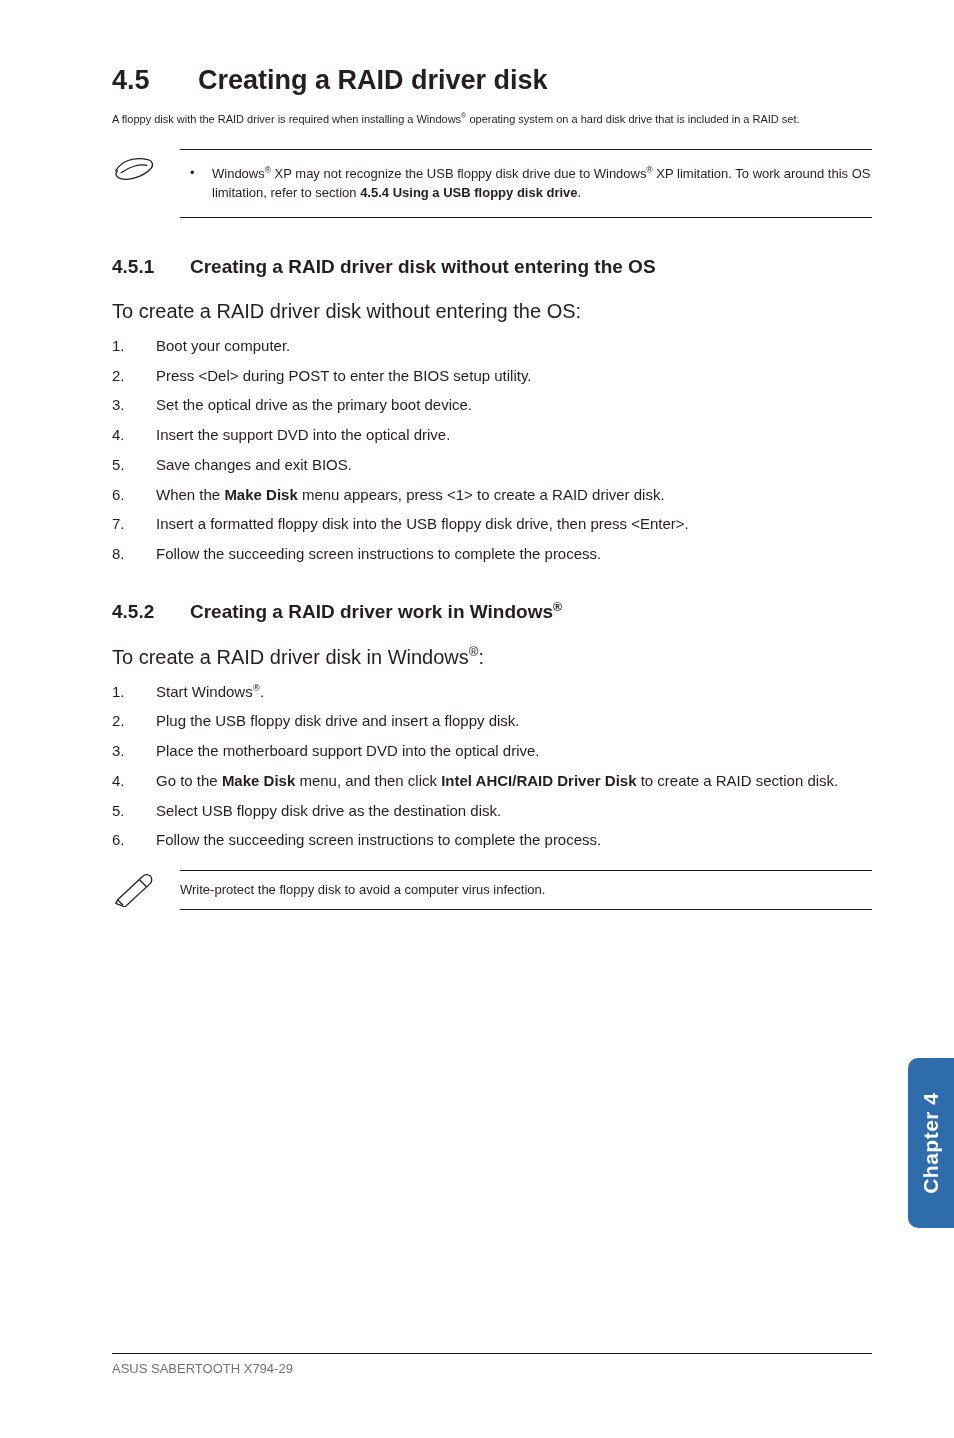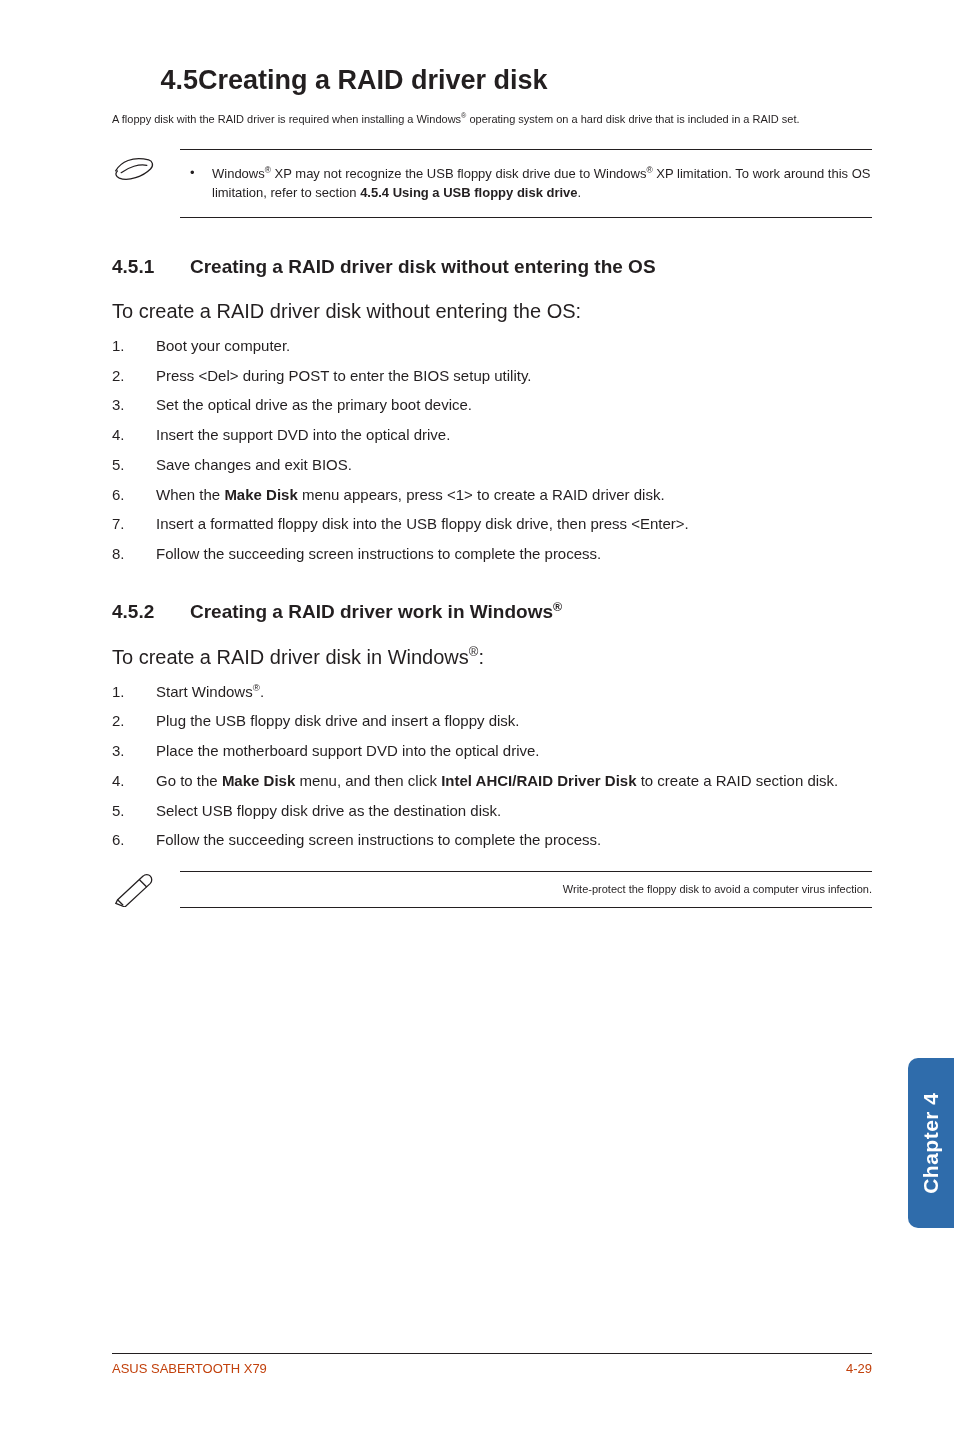--- a/index.html
+++ b/index.html
@@ -11,21 +11,21 @@
     height: 1438px;
     position: relative;
     padding: 62px 82px 60px 112px;
     line-height: 1.35;
   }
   h1.section-title {
     font-size: 27px;
     font-weight: bold;
     margin-bottom: 14px;
   }
-  h1.section-title .num { display: inline-block; width: 86px; text-align: right; }
+  h1.section-title .num { display: inline-block; width: 86px; }
   p.intro { font-size: 11px; margin-bottom: 22px; }
   sup { font-size: 0.65em; vertical-align: super; }
 
   .callout {
     display: flex;
     align-items: flex-start;
     gap: 24px;
     margin-bottom: 36px;
   }
   .callout-icon { flex: 0 0 40px; }
@@ -73,21 +73,21 @@
   }
 
   .note-row {
     display: flex;
     align-items: center;
     gap: 24px;
     margin: 16px 0 0 0;
   }
   .note-body { flex: 1; }
   .note-body .hr { margin: 0; }
-  .note-body p { font-size: 11px; padding: 10px 0; text-align: right; }
+  .note-body p { font-size: 13px; padding: 10px 0; }
 
   .side-tab {
     position: absolute;
     right: 0;
     bottom: 210px;
     width: 46px;
     height: 170px;
     background: #2f6cab;
     border-top-left-radius: 10px;
     border-bottom-left-radius: 10px;
@@ -105,24 +105,23 @@
   }
 
   .footer {
     position: absolute;
     left: 112px;
     right: 82px;
     bottom: 60px;
     border-top: 1px solid #231f20;
     padding-top: 6px;
     display: flex;
-    justify-content: space-between;
+    justify-content: flex-start;
     font-size: 13px;
-    color: #c2410c;
-    gap: 16px;
+    color: #737373;
   }
 
   b { font-weight: bold; }
 </style>
 </head>
 <body>
 
 <h1 class="section-title">
   <span class="num">4.5</span><span>Creating a RAID driver disk</span>
 </h1>

